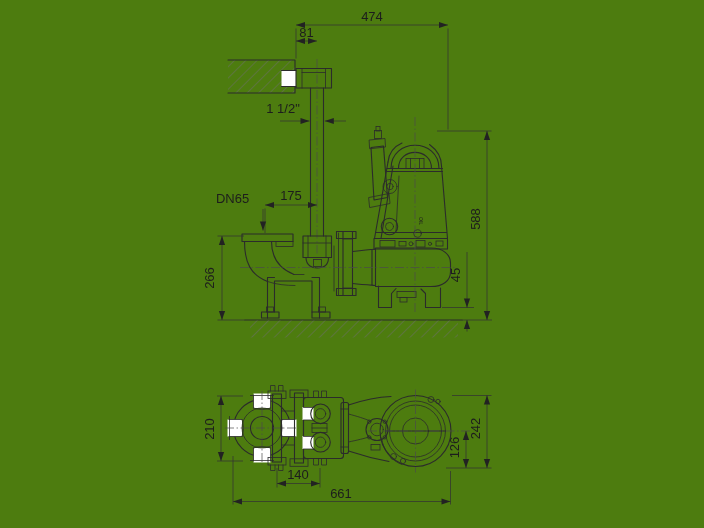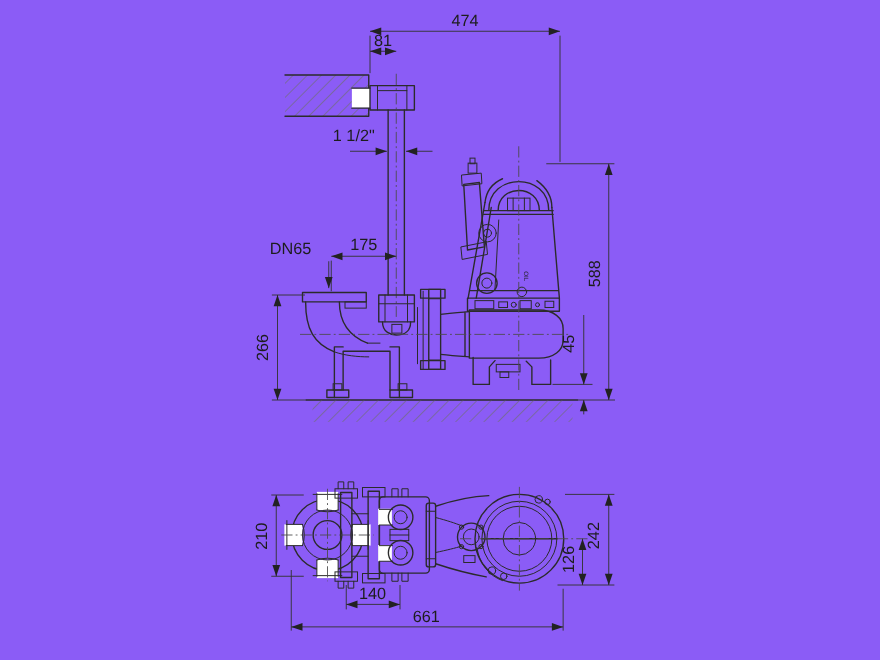--- a/index.html
+++ b/index.html
@@ -1,16 +1,16 @@
 <!DOCTYPE html>
 <html><head>
 <meta charset="utf-8">
 <style>
   html,body{margin:0;padding:0;background:#fff;}
-  .stage{position:relative;width:704px;height:528px;background:#8b5cf6;overflow:hidden;
+  .stage{position:relative;width:704px;height:528px;background:#4d7c0f;overflow:hidden;
          font-family:"Liberation Sans",sans-serif;}
   svg{position:absolute;left:0;top:0;}
   .geo{stroke:#2b2b2b;stroke-width:1.1;fill:none;stroke-linecap:round;stroke-linejoin:round;}
   .geo2{stroke:#2b2b2b;stroke-width:0.8;fill:none;stroke-linecap:round;}
   .dim{stroke:#333;stroke-width:0.75;fill:none;}
   .cl{stroke:#4a4a4a;stroke-width:0.7;fill:none;stroke-dasharray:9 2.5 1.5 2.5;}
   .wht{fill:#ffffff;stroke:none;}
   text.dimtxt{fill:#1d1d1d;font-size:13px;font-family:"Liberation Sans",sans-serif;}
   text.tiny{fill:#1d1d1d;font-size:5px;font-family:"Liberation Sans",sans-serif;}
 </style>

